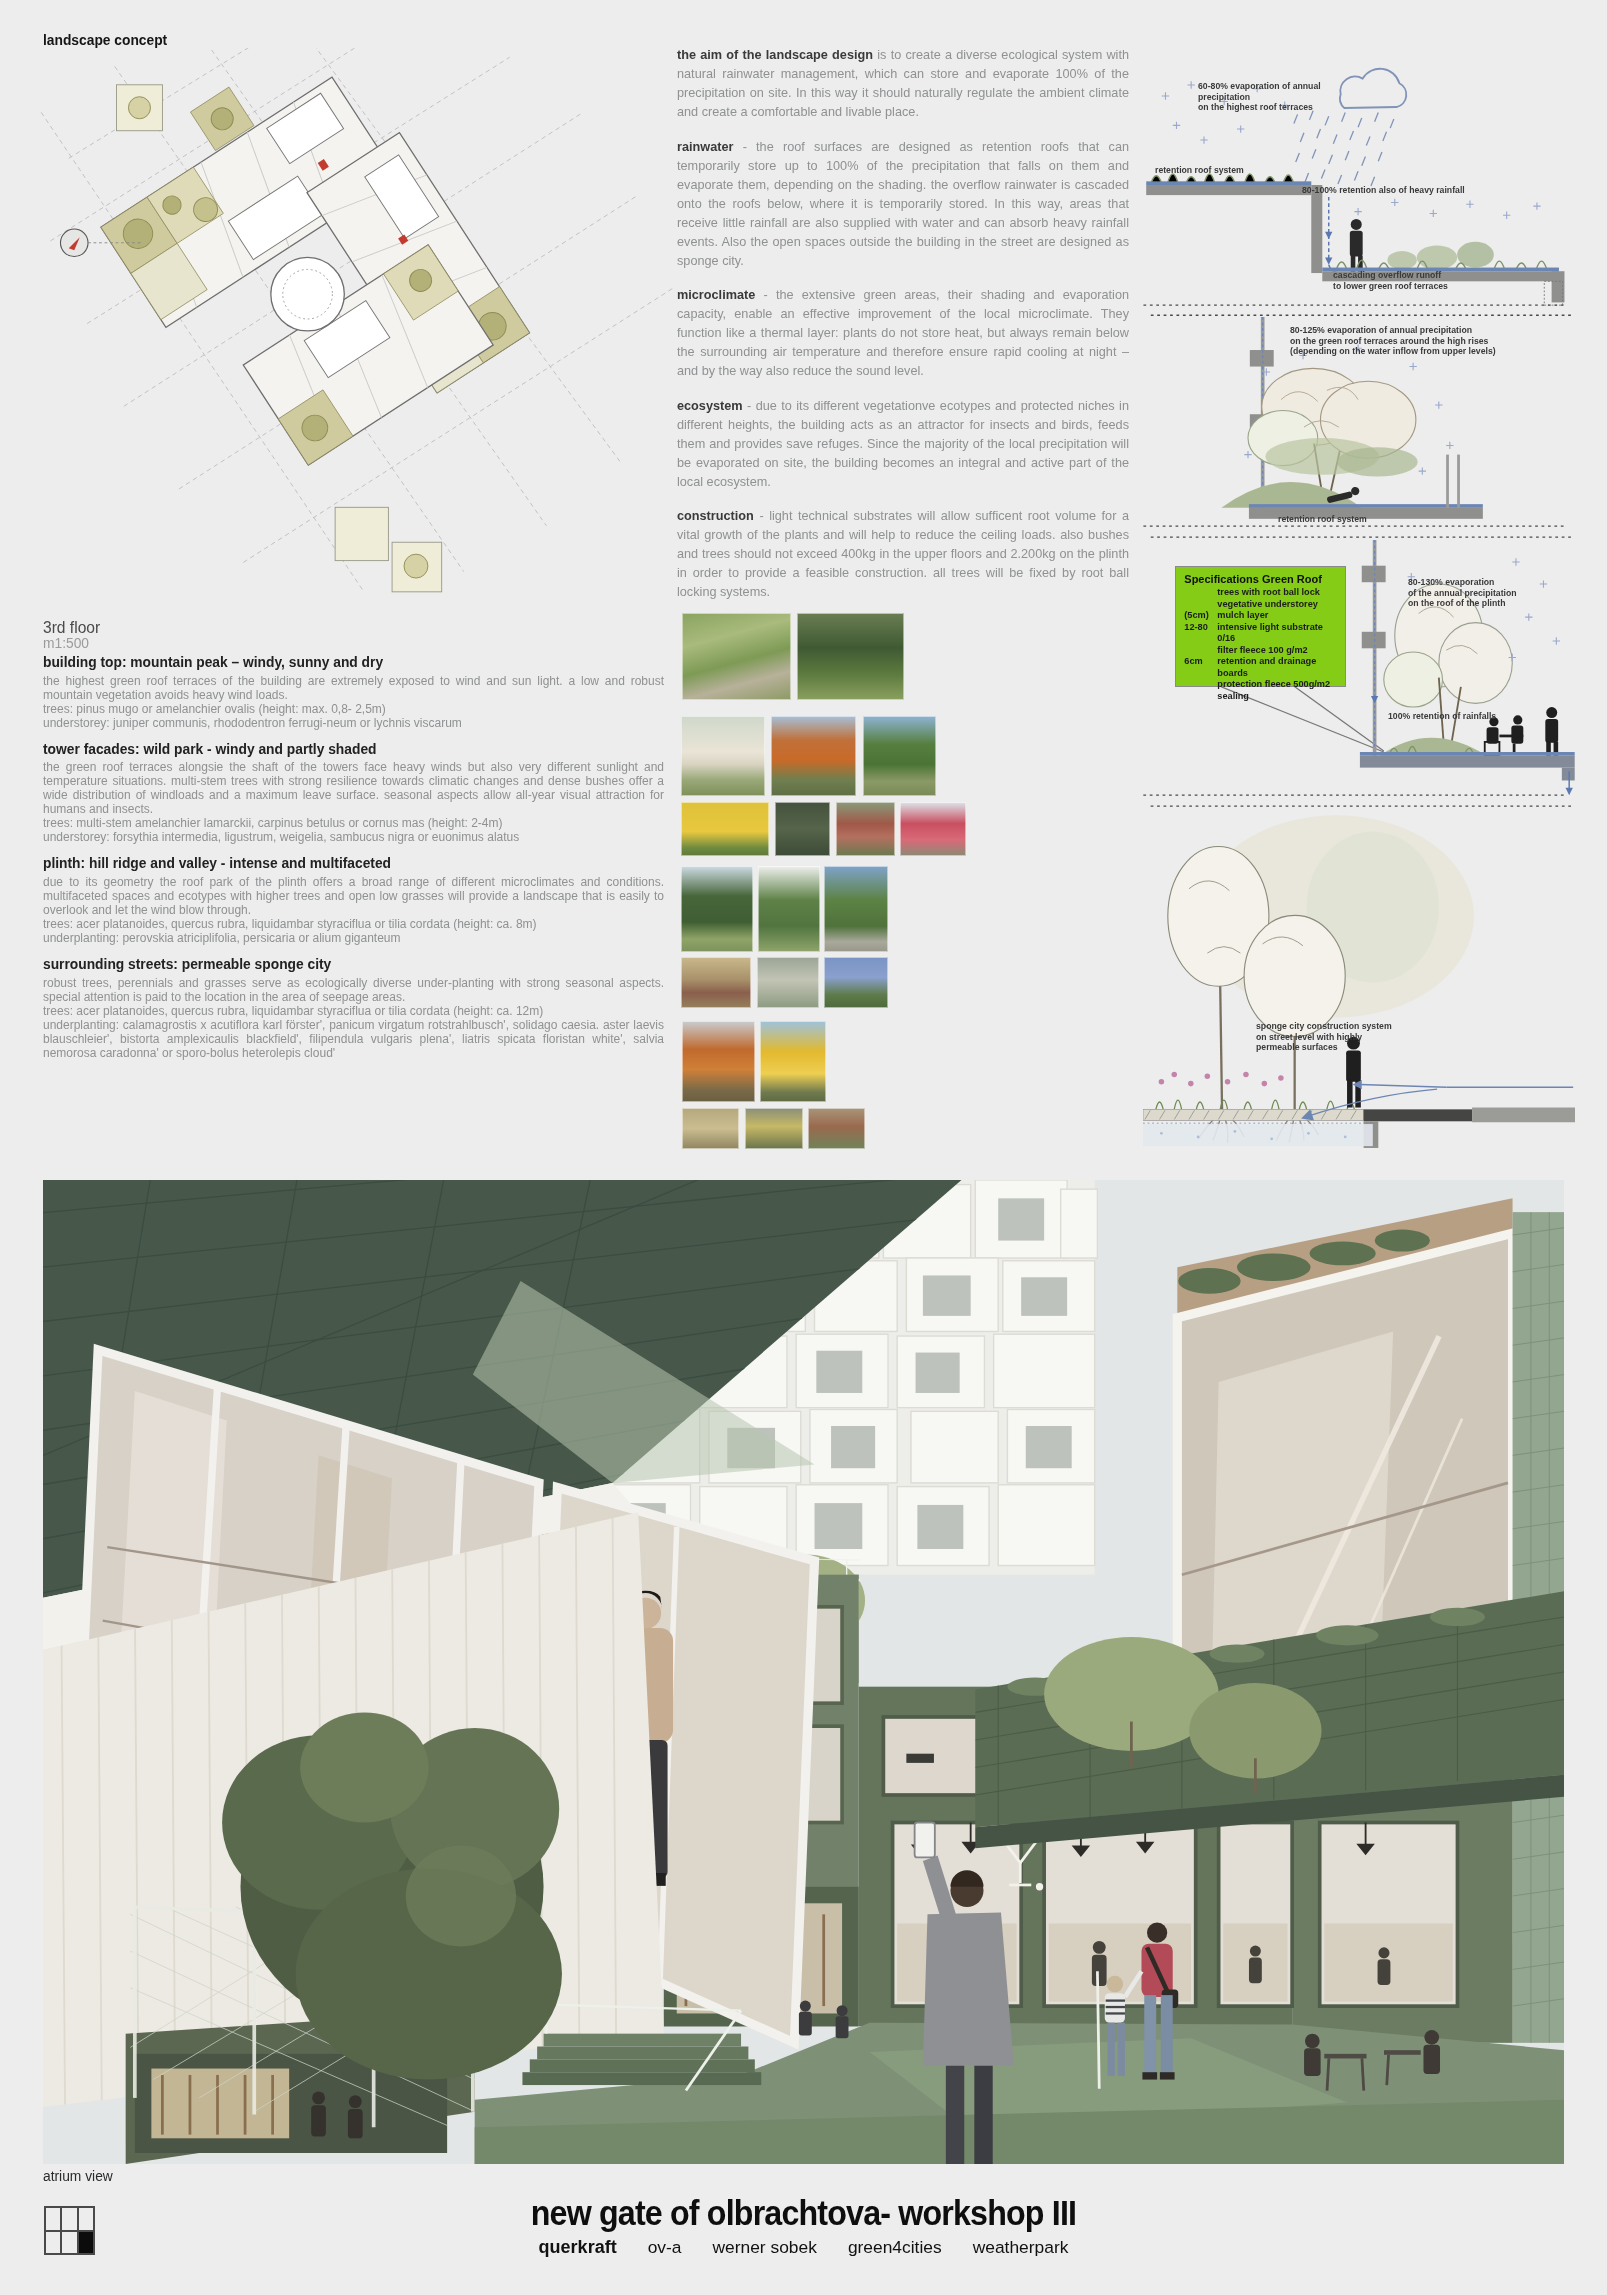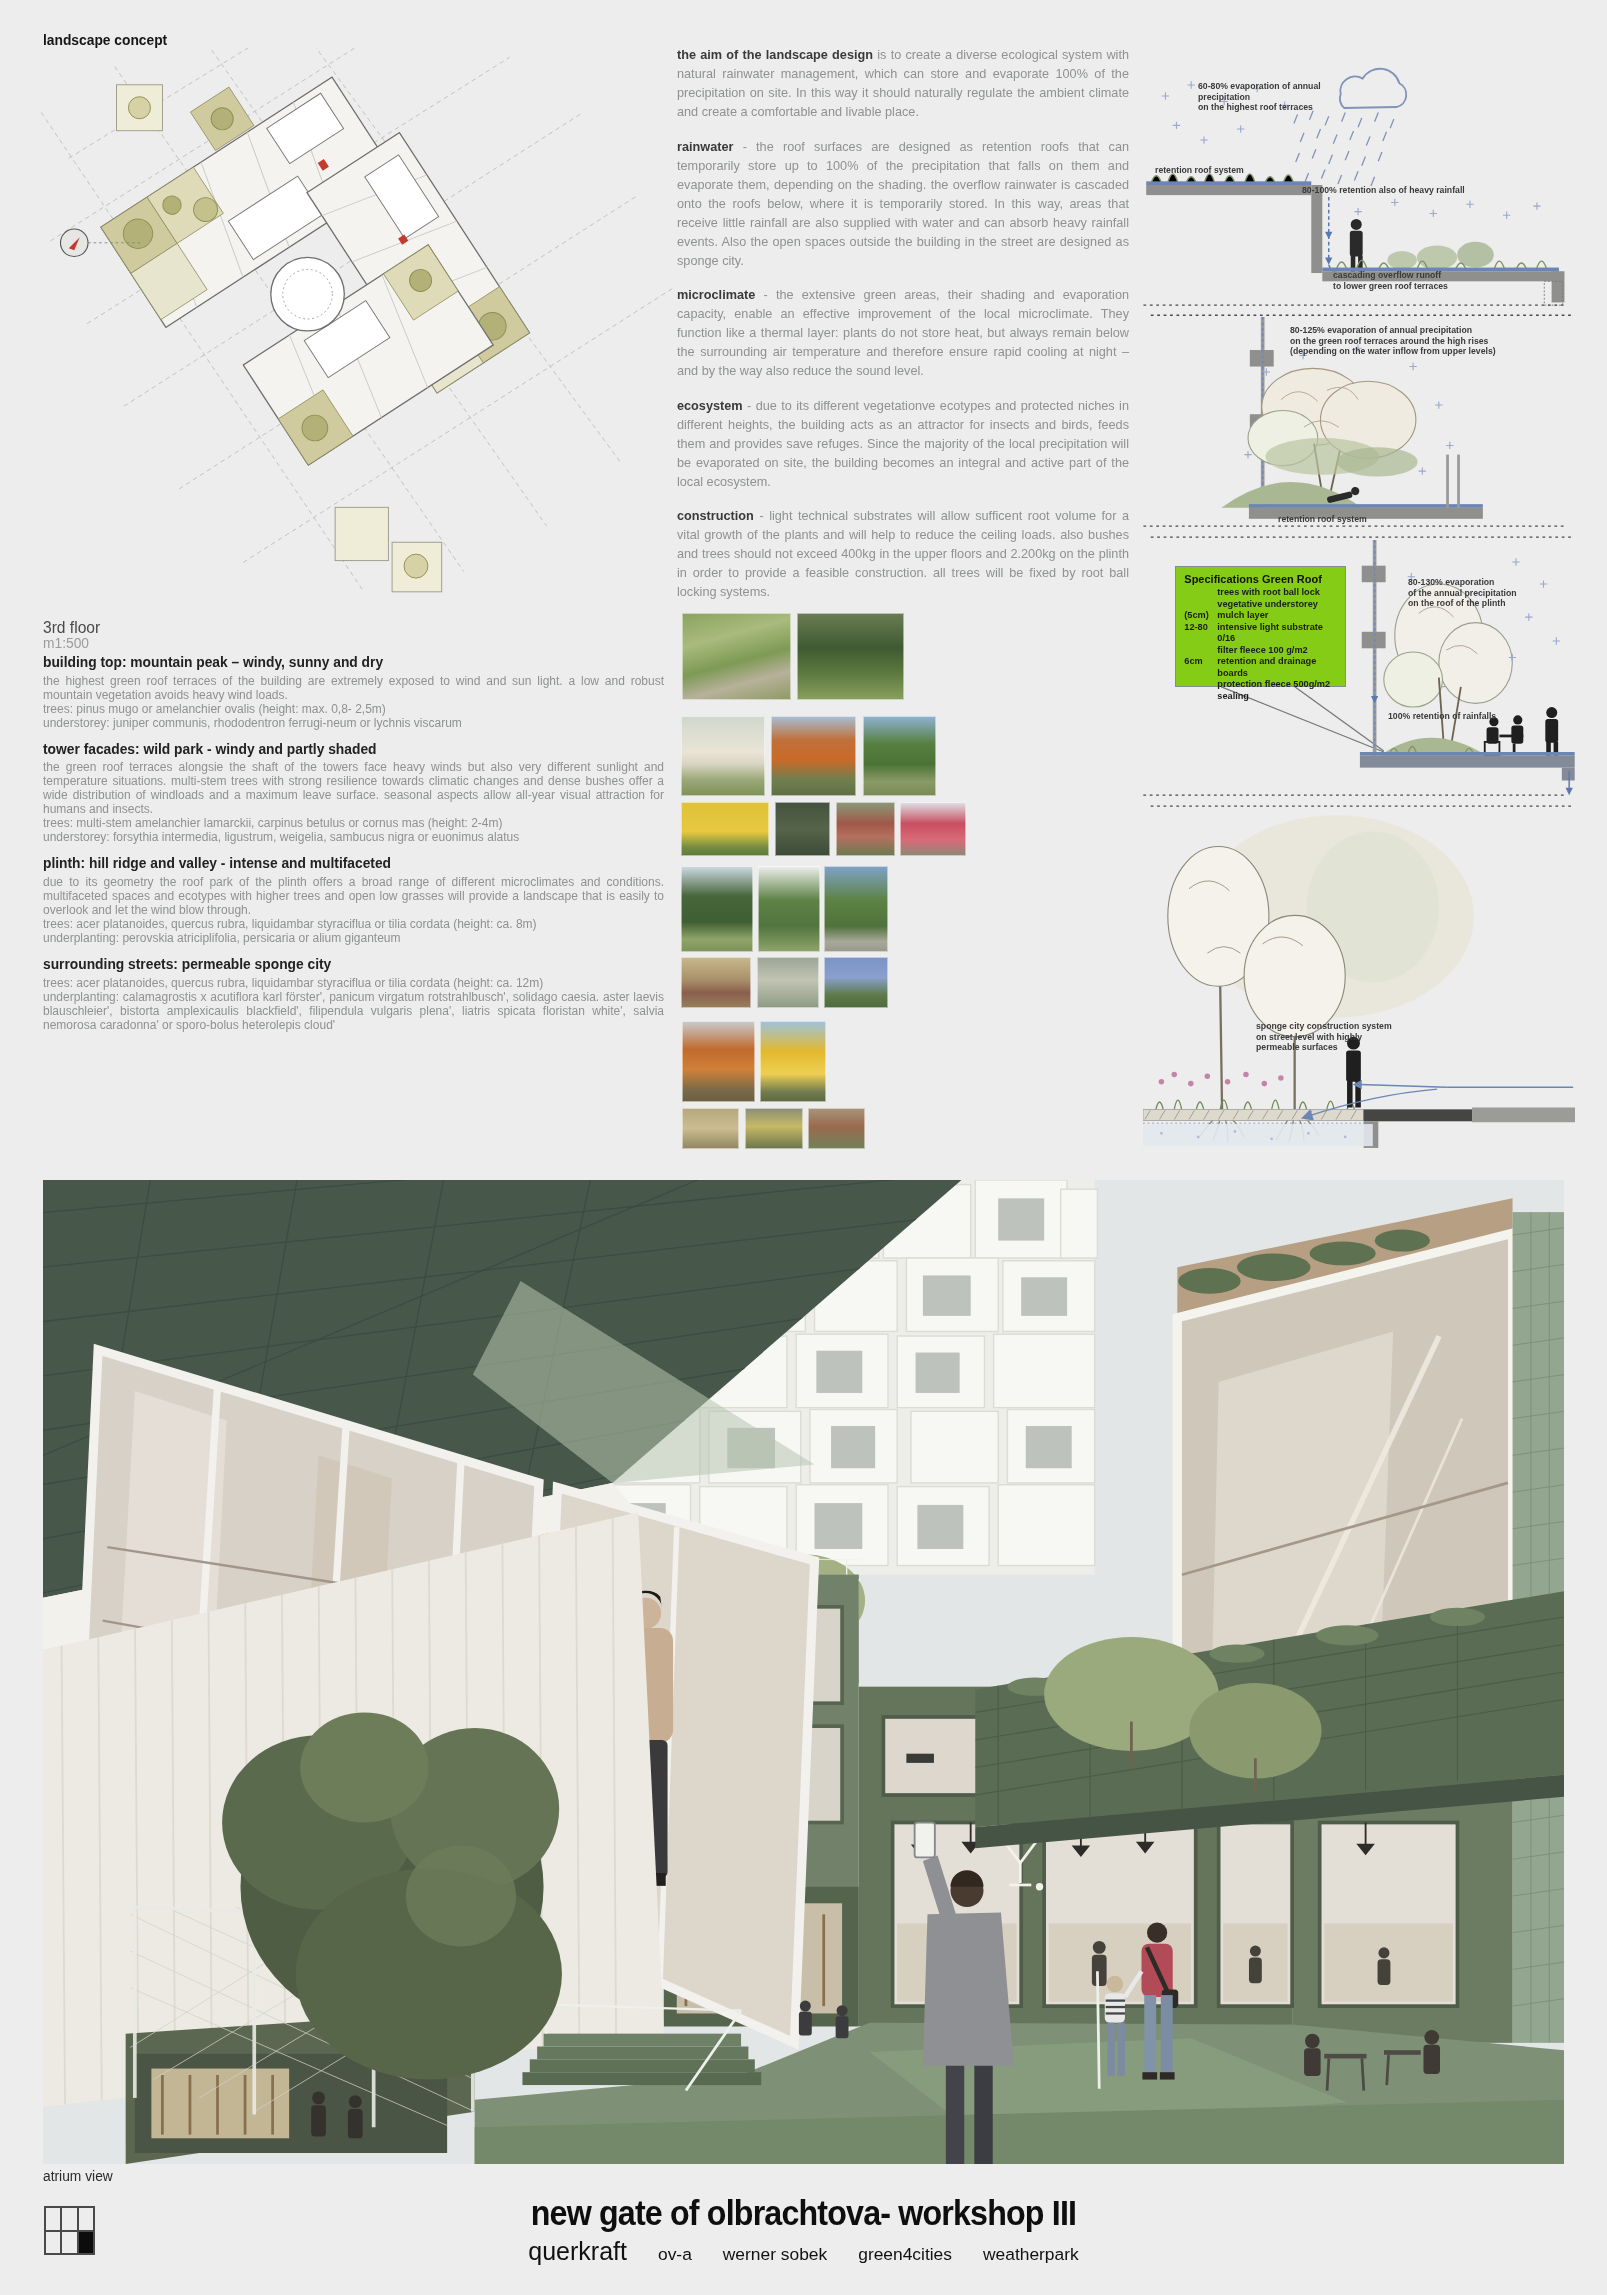--- a/index.html
+++ b/index.html
@@ -27,21 +27,21 @@
   .photo{position:absolute;box-shadow:0 0 0 0.9px rgba(255,255,255,.55) inset;}
   
   .render{position:absolute;left:43px;top:1180px;width:1521px;height:984px;}
   .atrium-label{font-size:13.8px;color:#2a2a2a;}
   
   .f-title{position:absolute;left:0;top:2193px;width:100%;text-align:center;
            font-size:35px;font-weight:bold;color:#0e0e0e;letter-spacing:-0.9px;}
   .f-title span{display:inline-block;transform:scaleX(.92);}
   .f-credits{position:absolute;left:0;top:2237px;width:100%;display:flex;justify-content:center;
              gap:31px;font-size:17.4px;color:#111;align-items:baseline;}
-  .f-credits .main{font-weight:normal;font-size:25px;}
+  .f-credits .main{font-weight:bold;font-size:18px;}
   .logo{position:absolute;left:44px;top:2206px;width:49px;height:47px;
         display:grid;grid-template-columns:repeat(3,1fr);grid-template-rows:repeat(2,1fr);
         border:0.9px solid #4a4a4a;}
   .logo div{border:0.5px solid #4a4a4a;background:#ecedec;}
   .logo div.filled{background:#0c0c0c;}
 </style>
 </head>
 <body>
 
 <div class="page">
@@ -143,20 +143,21 @@
       <div class="lsec-line">understorey: forsythia intermedia, ligustrum, weigelia, sambucus nigra or euonimus alatus</div>
     </div>
     <div>
       <div class="lsec-head">plinth: hill ridge and valley - intense and multifaceted</div>
       <div class="lsec-body">due to its geometry the roof park of the plinth offers a broad range of different microclimates and conditions. multifaceted spaces and ecotypes with higher trees and open low grasses will provide a landscape that is easily to overlook and let the wind blow through.</div>
       <div class="lsec-line">trees: acer platanoides, quercus rubra, liquidambar styraciflua or tilia cordata (height: ca. 8m)</div>
       <div class="lsec-line">underplanting: perovskia atriciplifolia, persicaria or alium giganteum</div>
     </div>
     <div>
       <div class="lsec-head">surrounding streets: permeable sponge city</div>
+      <div class="lsec-body">robust trees, perennials and grasses serve as ecologically diverse under-planting with strong seasonal aspects. special attention is paid to the location in the area of seepage areas.</div>
       <div class="lsec-line">trees: acer platanoides, quercus rubra, liquidambar styraciflua or tilia cordata (height: ca. 12m)</div>
       <div class="lsec-body">underplanting: calamagrostis x acutiflora karl förster', panicum virgatum rotstrahlbusch', solidago caesia. aster laevis  blauschleier', bistorta amplexicaulis blackfield', filipendula vulgaris  plena', liatris spicata floristan white', salvia nemorosa  caradonna' or sporo-bolus heterolepis  cloud'</div>
     </div>
   </div>
 
   <div class="abs midcol" style="left:677px;top:46px;width:452px;">
     <p><span class="lead">the aim of the landscape design</span><span> is to create a diverse ecological system with natural rainwater management, which can store and evaporate 100% of the precipitation on site. In this way it should naturally regulate the ambient climate and create a comfortable and livable place.</span></p>
     <p><span class="lead">rainwater</span><span> - the roof surfaces are designed as retention roofs that can temporarily store up to 100% of the precipitation that falls on them and evaporate them, depending on the shading. the overflow rainwater is cascaded onto the roofs below, where it is temporarily stored. In this way, areas that receive little rainfall are also supplied with water and can absorb heavy rainfall events. Also the open spaces outside the building in the street are designed as sponge city.</span></p>
     <p><span class="lead">microclimate</span><span> - the extensive green areas, their shading and evaporation capacity, enable an effective improvement of the local microclimate. They function like a thermal layer: plants do not store heat, but always remain below the surrounding air temperature and therefore ensure rapid cooling at night – and by the way also reduce the sound level.</span></p>
     <p><span class="lead">ecosystem</span><span> - due to its different vegetationve ecotypes and protected niches in different heights, the building acts as an attractor for insects and birds, feeds them and provides save refuges. Since the majority of the local precipitation will be evaporated on site, the building becomes an integral and active part of the local ecosystem.</span></p>

